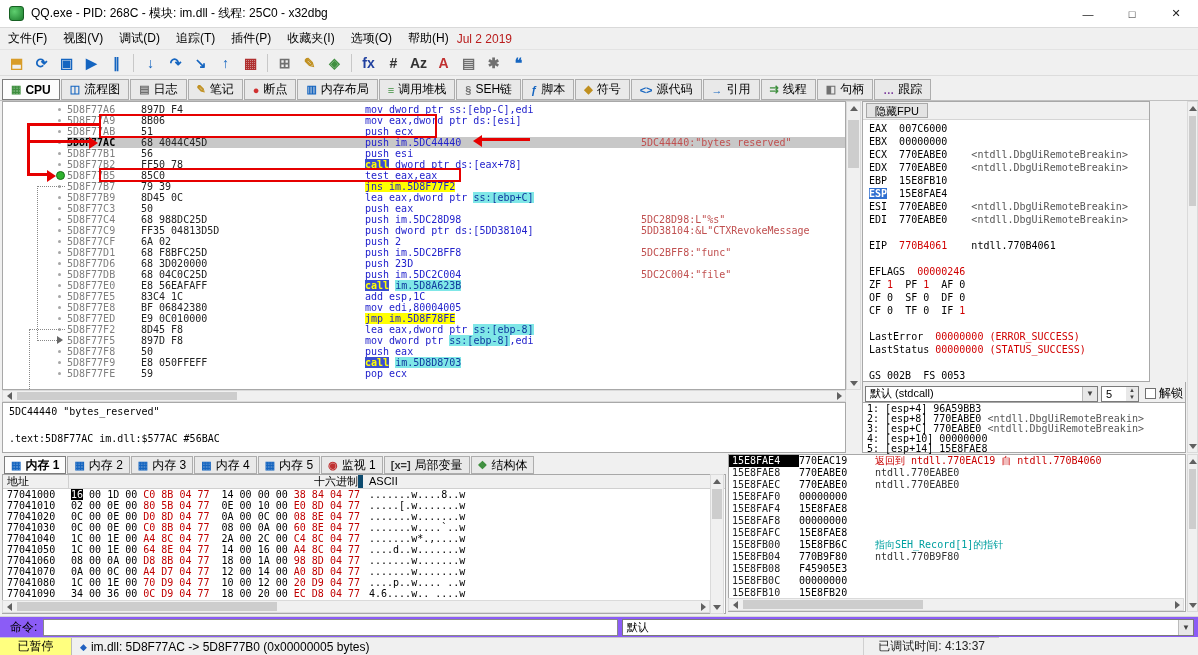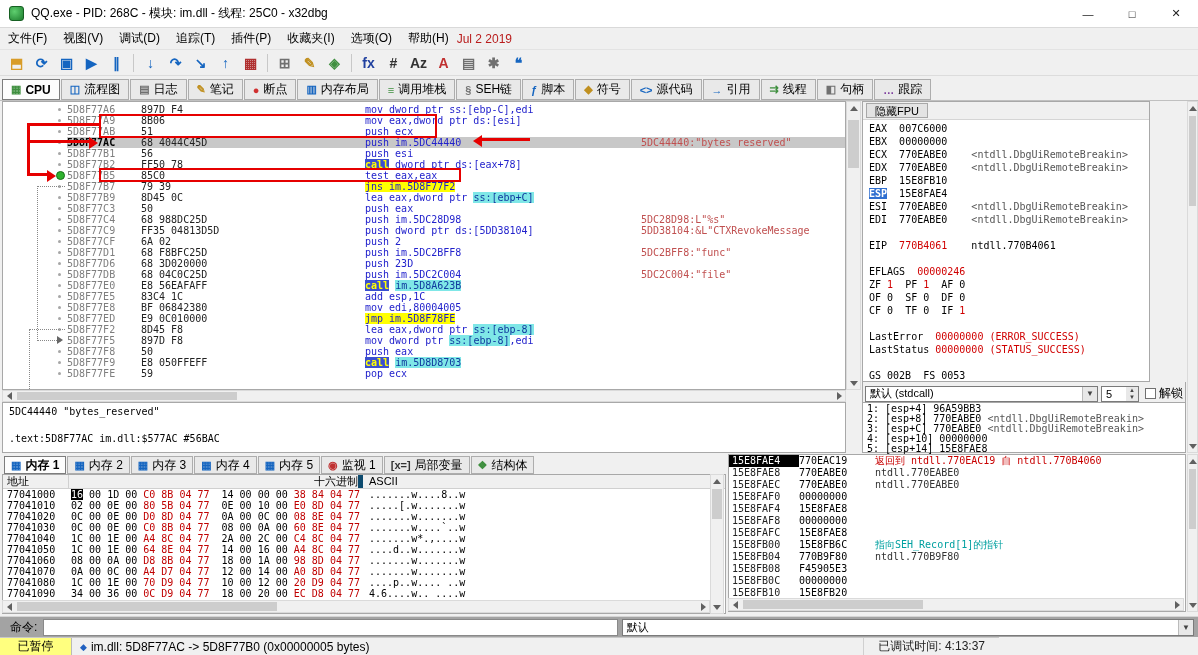--- a/index.html
+++ b/index.html
@@ -134,21 +134,21 @@
 .sa.ssel{background:#000;color:#fff}
 .sv{width:70px;color:#000;flex:0 0 auto}
 .sn{flex:1;padding-left:6px;overflow:hidden}
 .sn.red{color:#c80000}
 .sn.seh{color:#00a0a0}
 .sn.mod{color:#333}
 #stackh{left:728px;top:598px;width:456px;height:13px}
 #regscroll{left:1187px;top:101px;width:11px;height:352px}
 #stackscroll{left:1187px;top:454px;width:11px;height:158px}
 
-#cmdbar{position:absolute;left:0;top:616px;width:1198px;height:21px;background:#a3a3a3;
+#cmdbar{position:absolute;left:0;top:616px;width:1198px;height:21px;background:#8b5cf6;
   border-top:1px solid #d5d5d5;display:flex;align-items:center;padding:0 4px}
 #cmdlabel{padding:0 6px;white-space:nowrap}
 #cmdinput{flex:1;height:17px;border:1px solid #898989;background:#fff;font-size:11px;
   padding:0 3px;font-family:"DejaVu Sans Mono",monospace}
 #cmdcombo{width:64px;height:17px;margin-left:4px}
 #statusbar{position:absolute;left:0;top:637px;width:999px;height:18px;background:#f0f0f0;
   border-top:1px solid #c9c9c9;display:flex;align-items:center}
 #statebadge{width:72px;height:100%;background:#ffff7f;display:flex;align-items:center;
   justify-content:center;border-right:1px solid #b9b9b9;font-size:12px}
 #statusicon{margin:0 4px 0 8px;color:#2060c0;font-size:9px}

